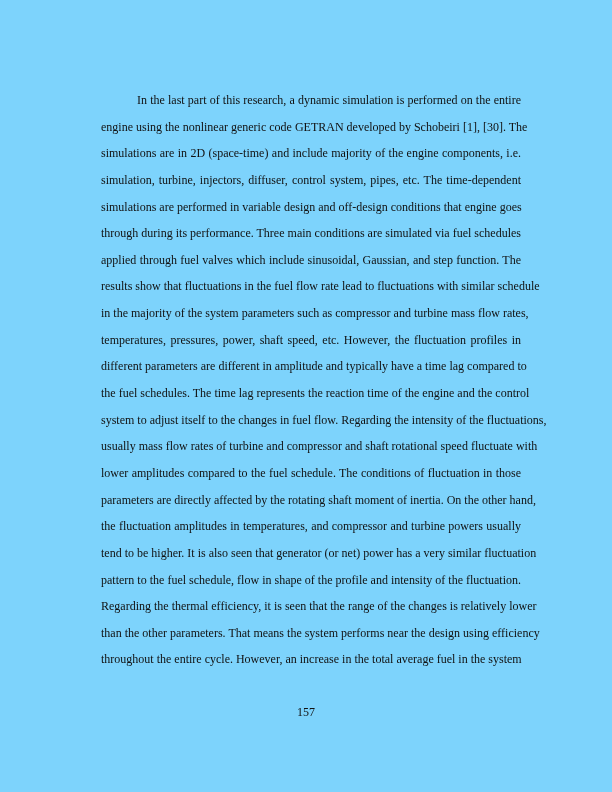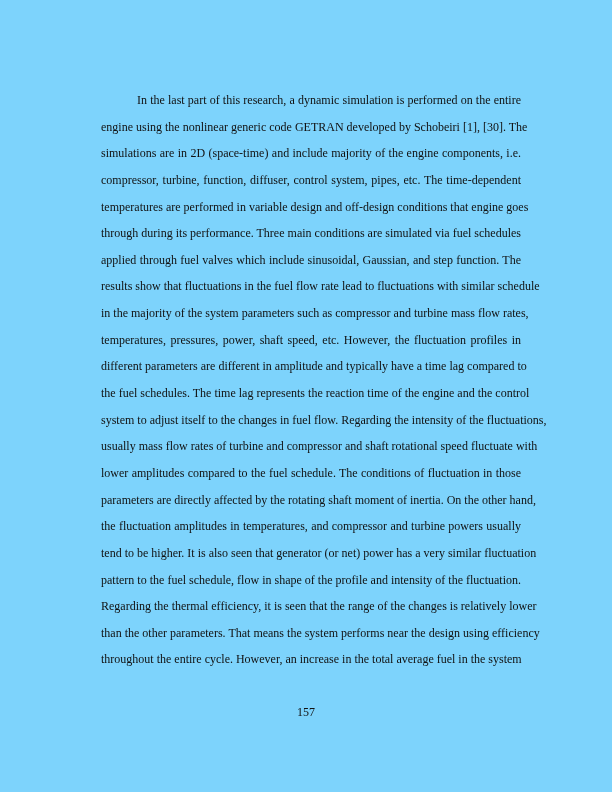--- a/index.html
+++ b/index.html
@@ -52,22 +52,22 @@
     }
   </style>
 </head>
 <body>
 
 <div class="page">
   <div class="body-text">
     <div class="line first">In the last part of this research, a dynamic simulation is performed on the entire</div>
     <div class="line">engine using the nonlinear generic code GETRAN developed by Schobeiri [1], [30]. The</div>
     <div class="line">simulations are in 2D (space-time) and include majority of the engine components, i.e.</div>
-    <div class="line">compressor, turbine, function, diffuser, control system, pipes, etc. The time-dependent</div>
-    <div class="line">temperatures are performed in variable design and off-design conditions that engine goes</div>
+    <div class="line">simulation, turbine, injectors, diffuser, control system, pipes, etc. The time-dependent</div>
+    <div class="line">simulations are performed in variable design and off-design conditions that engine goes</div>
     <div class="line">through during its performance. Three main conditions are simulated via fuel schedules</div>
     <div class="line">applied through fuel valves which include sinusoidal, Gaussian, and step function. The</div>
     <div class="line">results show that fluctuations in the fuel flow rate lead to fluctuations with similar schedule</div>
     <div class="line">in the majority of the system parameters such as compressor and turbine mass flow rates,</div>
     <div class="line">temperatures, pressures, power, shaft speed, etc. However, the fluctuation profiles in</div>
     <div class="line">different parameters are different in amplitude and typically have a time lag compared to</div>
     <div class="line">the fuel schedules. The time lag represents the reaction time of the engine and the control</div>
     <div class="line">system to adjust itself to the changes in fuel flow. Regarding the intensity of the fluctuations,</div>
     <div class="line">usually mass flow rates of turbine and compressor and shaft rotational speed fluctuate with</div>
     <div class="line">lower amplitudes compared to the fuel schedule. The conditions of fluctuation in those</div>

